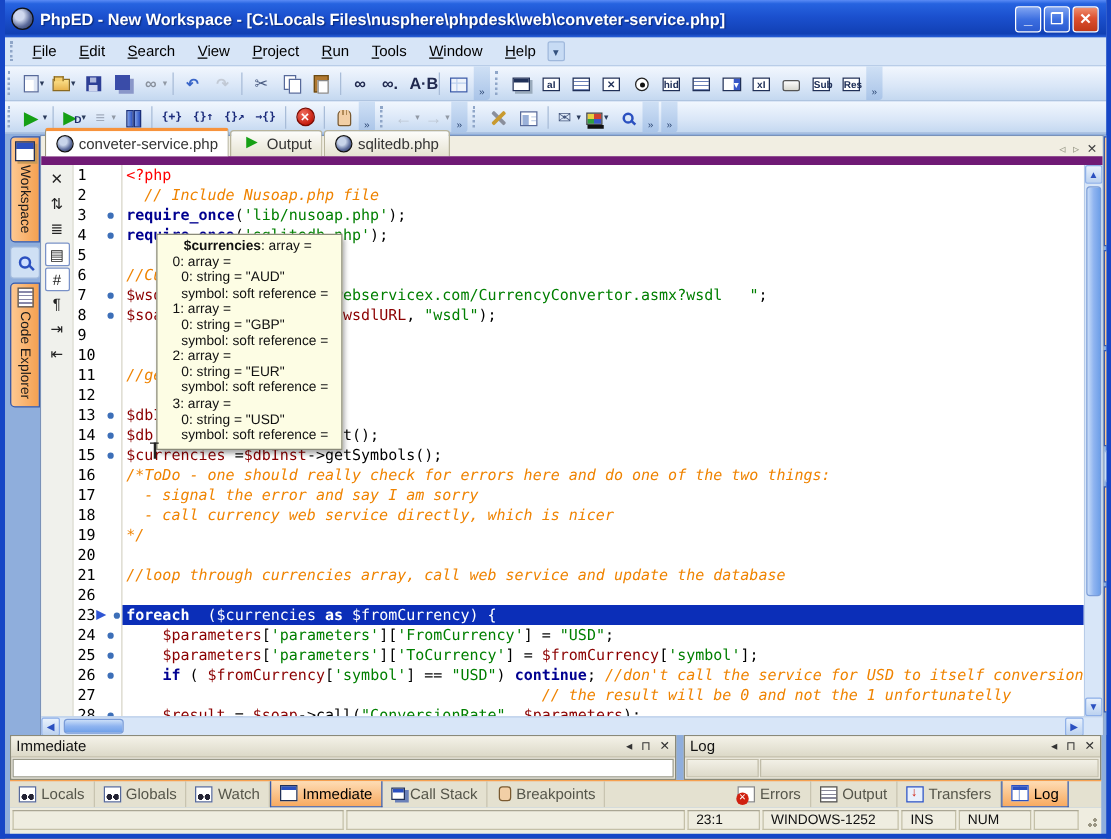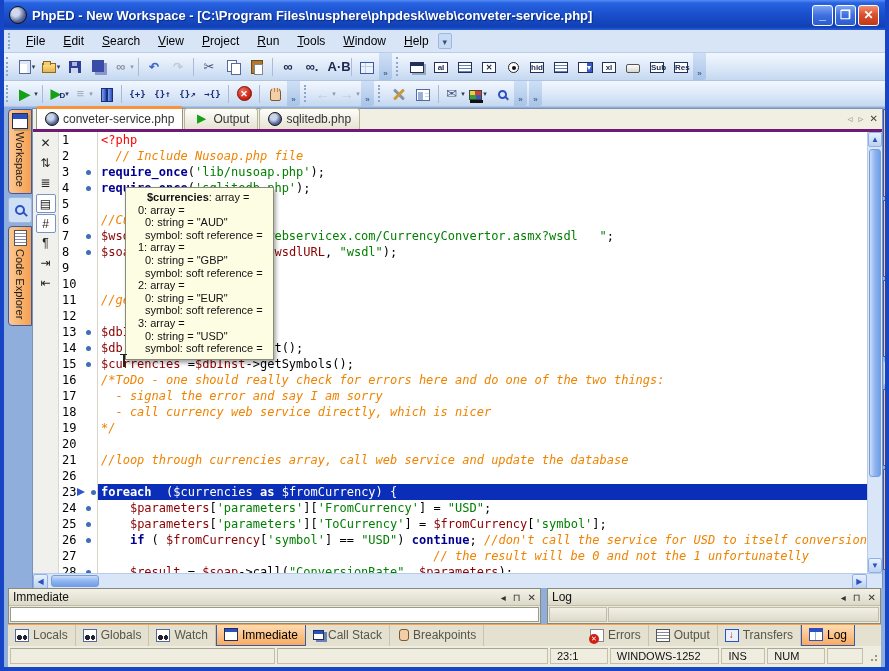--- a/index.html
+++ b/index.html
@@ -146,21 +146,21 @@
   .si-calc { background:#C8CCD4; border:1px solid #555; background-image:linear-gradient(#334 0 0); background-size:10px 4px; background-position:2px 2px; background-repeat:no-repeat; }
   .si-circ { border-radius:50%; border:1px solid rgba(0,0,0,.4); line-height:14px; }
   .si-func { background:radial-gradient(circle at 35% 30%, #E080E8, #8018A0); }
   .si-help { background:radial-gradient(circle at 35% 30%, #90C0F8, #2050C8); }
   .si-soap { background:radial-gradient(circle at 35% 30%, #80B8F0, #1848B8); }
   .si-term { background:#223; border:1px solid #000; box-shadow:inset 2px 2px 0 #88f; }
   .si-php { border-radius:50%; background:radial-gradient(circle at 38% 35%, #c8d4ea 0 28%, #5a6a9a 62%, #26324f 100%); border:1px solid #111; width:14px; height:14px; }
   .si-run { color:#15A015; font-size:11px; line-height:14px; }
   
   .center { flex:1; display:flex; flex-direction:column; background:#fff; border:1px solid #7A92B8; border-bottom:none; }
-  .tabbar { height:23px; background:#F1EEE2; border-bottom:3px solid #701a75; display:flex; align-items:flex-end; padding-left:3px; position:relative; }
+  .tabbar { height:23px; background:#F1EEE2; border-bottom:7px solid #701a75; display:flex; align-items:flex-end; padding-left:3px; position:relative; }
   .etab { display:flex; align-items:center; gap:4px; font-size:12px; color:#333;
     border:1px solid #B8B49C; border-bottom:none; border-radius:3px 3px 0 0;
     background:linear-gradient(180deg,#FDFDFB,#E6E3D2); padding:2px 8px 3px; margin-right:1px; height:21px; }
   .etab.active { background:#fff; border-color:#98947C; border-top:3px solid #F7933C; height:23px; font-weight:normal; }
   .tabnav { position:absolute; right:4px; top:4px; display:flex; gap:6px; color:#9a9a8a; font-size:10px; }
   .tabnav span.x { color:#444; }
   .editor { flex:1; display:flex; position:relative; overflow:hidden; }
   .edtools { width:26px; background:#F0F1EC; border-right:1px solid #D8D8CC; display:flex;
     flex-direction:column; align-items:center; padding-top:2px; gap:1px; }
   .edtb { width:20px; height:19px; font-size:12px; line-height:18px; text-align:center; color:#222; border-radius:2px; }
@@ -249,21 +249,21 @@
     radial-gradient(circle 1.5px at 11px 12px, #9a9684 90%, transparent),
     radial-gradient(circle 1.5px at 7px 12px, #9a9684 90%, transparent),
     radial-gradient(circle 1.5px at 11px 8px, #9a9684 90%, transparent); border:none; }
 </style>
 </head>
 <body>
 
 <div id="app">
   <div class="titlebar">
     <div class="appicon"></div>
-    <div class="title">PhpED - New Workspace - [C:\Program Files\nusphere\phpdesk\web\conveter-service.php]</div>
+    <div class="title">PhpED - New Workspace - [C:\Locals Files\nusphere\phpdesk\web\conveter-service.php]</div>
     <div class="winbtns">
       <div class="wbtn">_</div>
       <div class="wbtn">❐</div>
       <div class="wbtn close">✕</div>
     </div>
   </div>
 
   <div class="menubar">
     <div class="grip"></div>
     <div id="menu-items" style="display:flex">

